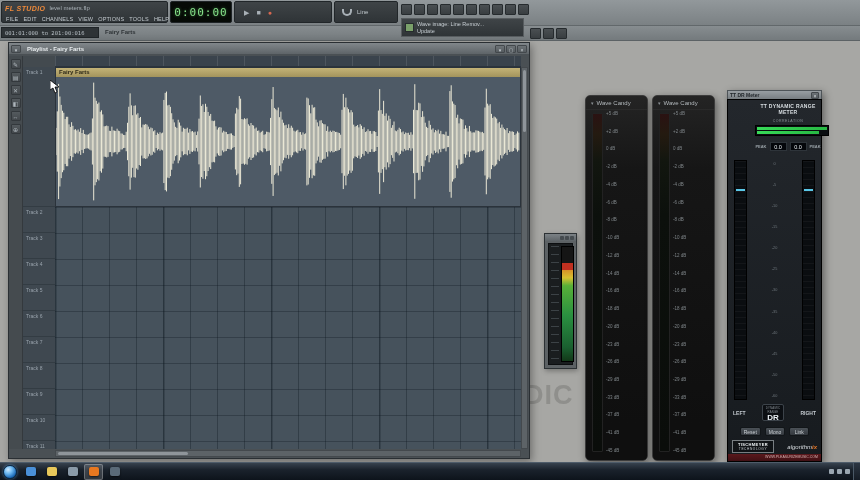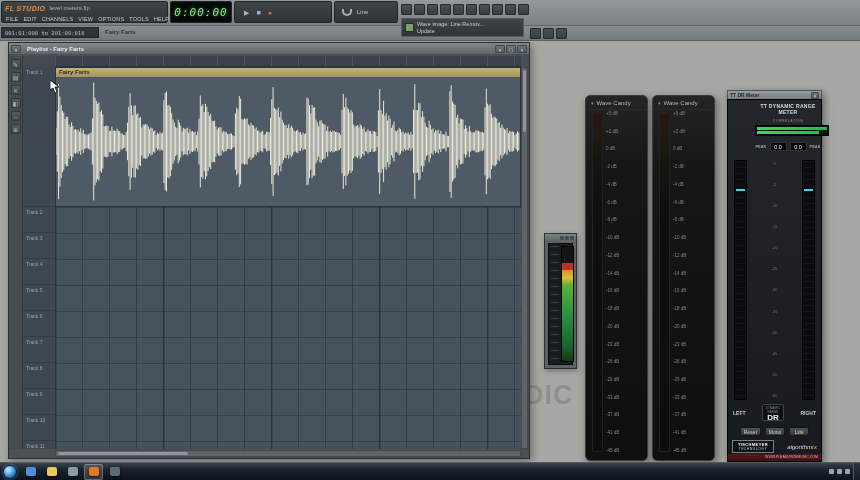--- a/index.html
+++ b/index.html
@@ -11,21 +11,21 @@
           background:linear-gradient(#92989b,#7b8184);border-bottom:1px solid #62686b;}
   .panel{position:absolute;background:linear-gradient(#3f4447,#2f3437);
          border:1px solid #212629;border-radius:2px;box-sizing:border-box;}
   .logo-panel{left:1px;top:1px;width:167px;height:22px;}
   .logo-row{display:flex;align-items:center;gap:4px;padding:1px 3px;height:10px;}
   .fl-logo{color:#f08a3a;font-weight:bold;font-style:italic;font-size:7px;letter-spacing:.4px;}
   .fl-file{color:#a8b0b6;font-size:6px;}
   .menu-row{display:flex;gap:1px;padding:0 2px;height:10px;align-items:center;}
   .menu-item{color:#c2c9ce;font-size:5.5px;padding:1px 2px;letter-spacing:.2px;cursor:default;}
   .lcd-panel{left:170px;top:1px;width:62px;height:22px;background:#060a06;border:1px solid #1e2326;
-             display:flex;align-items:center;justify-content:center;border-radius:2px;font-style:italic;}
+             display:flex;align-items:center;justify-content:center;border-radius:2px;}
   .lcd-text{color:#86e08a;font-family:"DejaVu Sans Mono",monospace;font-size:11px;
             letter-spacing:1px;text-shadow:0 0 3px #3a7a3e;}
   .transport-panel{left:234px;top:1px;width:98px;height:22px;display:flex;align-items:center;
                    gap:7px;padding:0 9px;}
   .tr-btn{color:#a8b0b6;font-size:7px;line-height:7px;}
   .snap-panel{left:334px;top:1px;width:64px;height:22px;display:flex;align-items:center;gap:5px;padding:0 7px;}
   .magnet{width:6px;height:5px;border:2px solid #a8b0b6;border-top:none;border-radius:0 0 5px 5px;}
   .snap-label{color:#c2c9ce;font-size:6px;}
   .mini-buttons{position:absolute;left:401px;top:3px;width:132px;height:13px;display:flex;gap:2px;align-items:center;}
   .mini-btn{width:9px;height:9px;background:linear-gradient(#4a4f52,#393e41);

